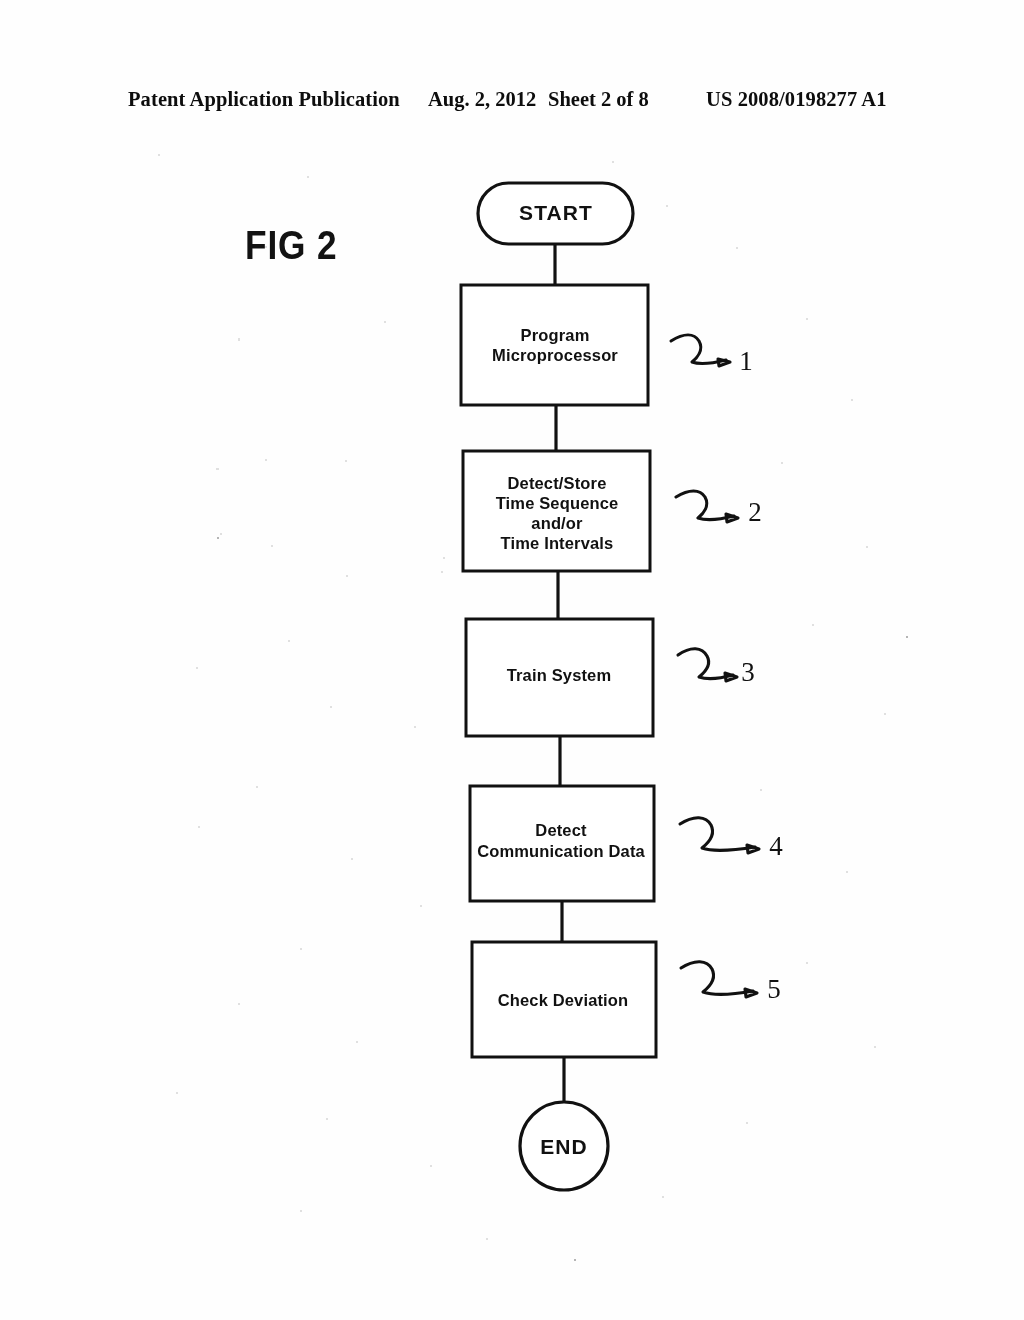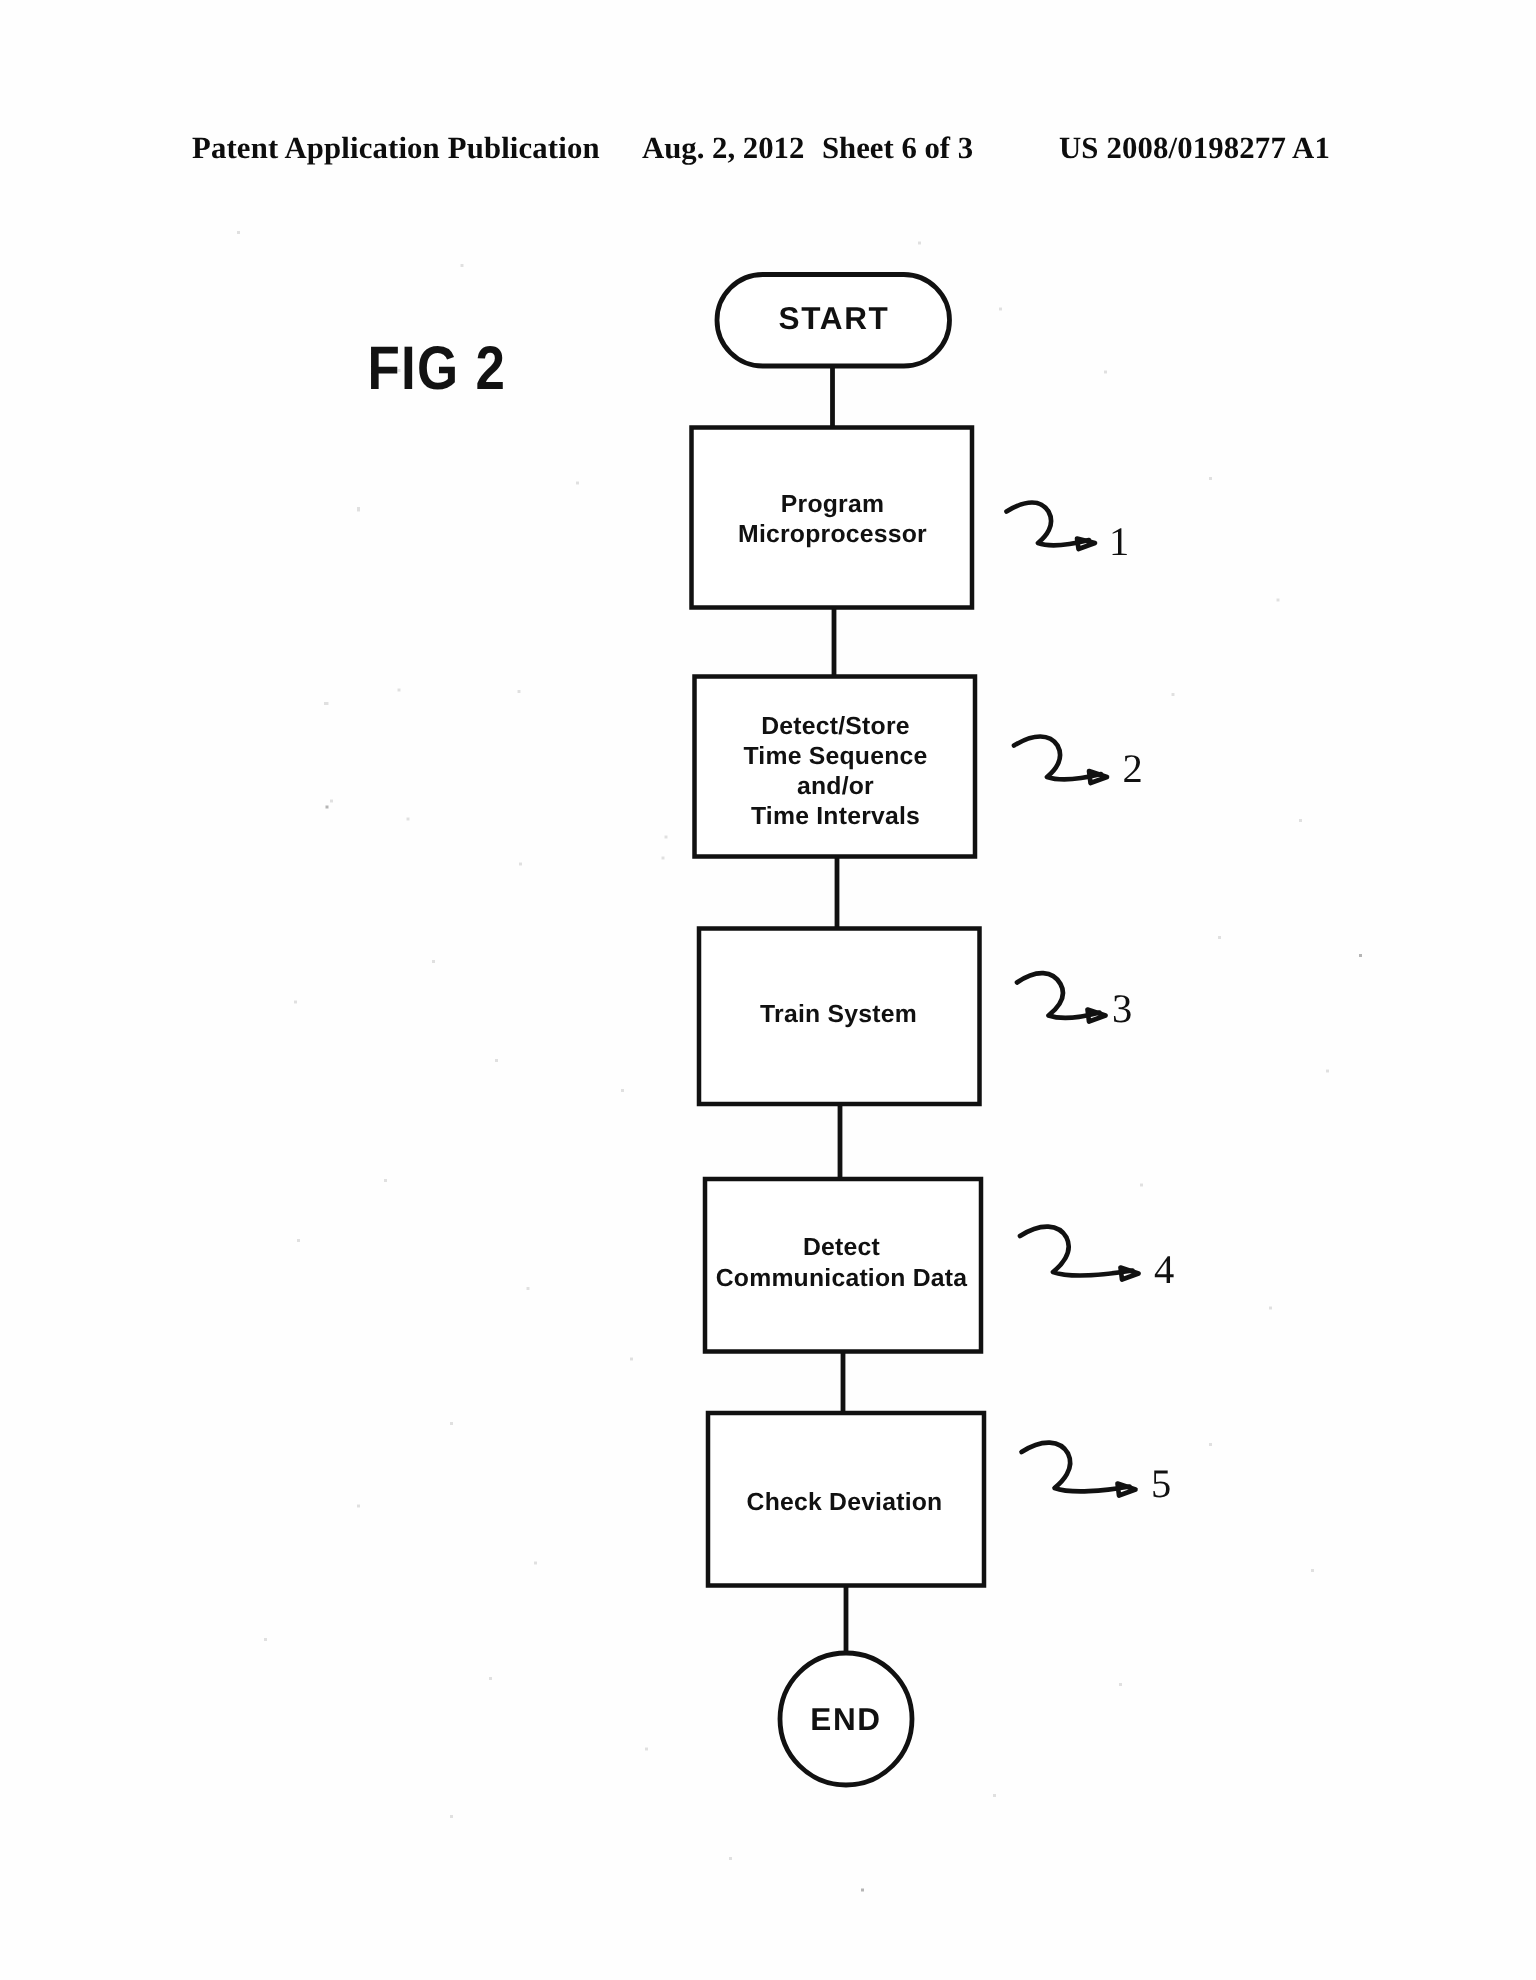--- a/index.html
+++ b/index.html
@@ -164,21 +164,21 @@
     <g fill="#7a7a7a">
       <rect x="217" y="537" width="2" height="2"></rect>
       <rect x="574" y="1259" width="2" height="2"></rect>
       <rect x="906" y="636" width="2" height="2"></rect>
     </g>
   </svg>
 
   <div id="header">
     <span class="hdr-cell" id="hdr-pub">Patent Application Publication</span>
     <span class="hdr-cell" id="hdr-date">Aug. 2, 2012</span>
-    <span class="hdr-cell" id="hdr-sheet">Sheet 6 of 3</span>
+    <span class="hdr-cell" id="hdr-sheet">Sheet 2 of 8</span>
     <span class="hdr-cell" id="hdr-num">US 2008/0198277 A1</span>
   </div>
 
   <div id="fig-label">FIG 2</div>
 
   <svg id="flow" width="1024" height="1320">
 
     <line class="connector" x1="555" y1="243" x2="555" y2="286"></line>
     <line class="connector" x1="556" y1="405" x2="556" y2="450"></line>
     <line class="connector" x1="558" y1="570" x2="558" y2="618"></line>

